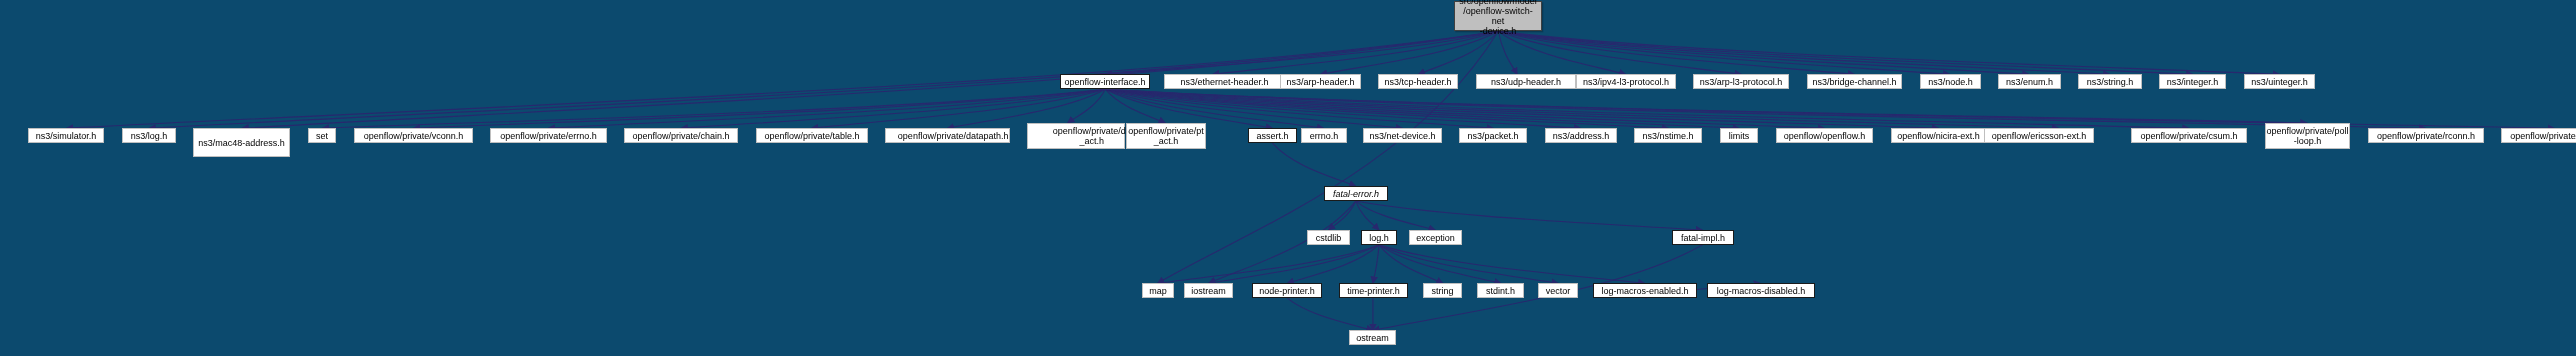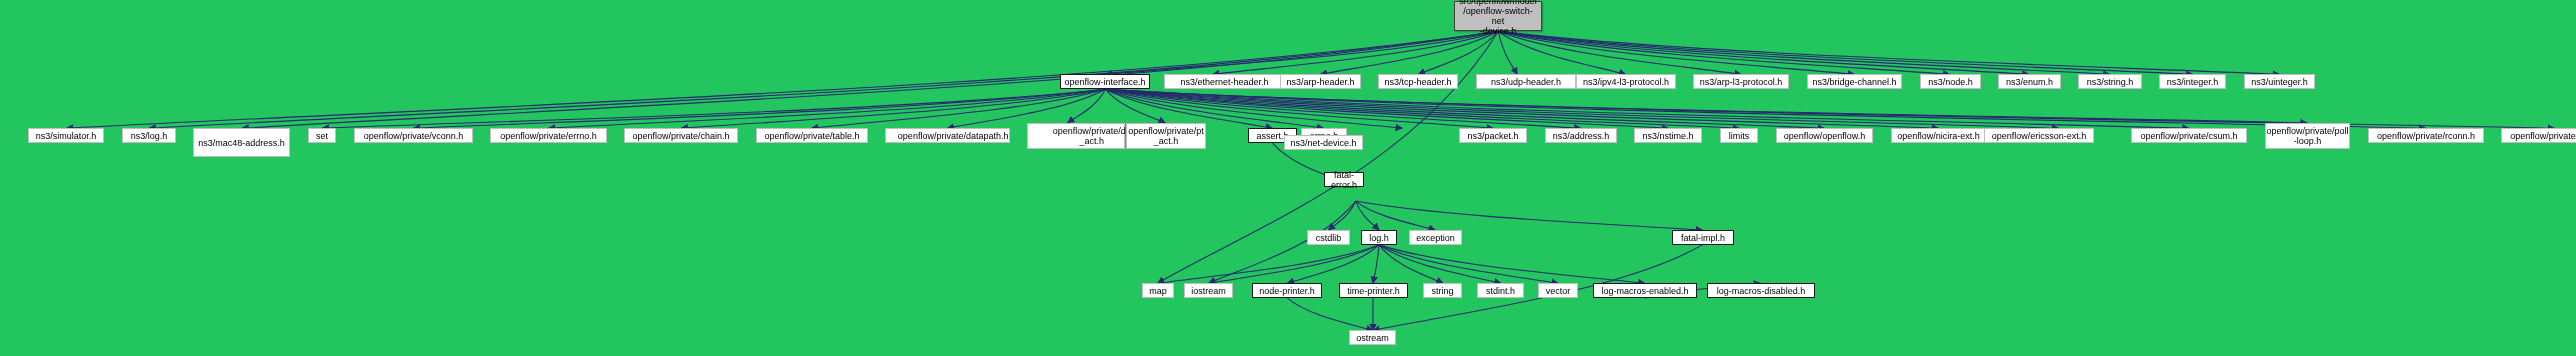--- a/index.html
+++ b/index.html
@@ -4,21 +4,21 @@
 <style>
   html, body {
     margin: 0;
     padding: 0;
     background: #ffffff;
   }
   #graph {
     position: relative;
     width: 2576px;
     height: 357px;
-    background: #22c55e;
+    background: #0c4a6e;
     font-family: "Liberation Sans", sans-serif;
     overflow: hidden;
   }
   #edges {
     position: absolute;
     left: 0;
     top: 0;
     width: 2576px;
     height: 357px;
     pointer-events: none;
@@ -143,34 +143,34 @@
       <div class="node" style="left: 490px; top: 128px; width: 117px; height: 15px;">openflow/private/errno.h</div>
       <div class="node" style="left: 624px; top: 128px; width: 114px; height: 15px;">openflow/private/chain.h</div>
       <div class="node" style="left: 756px; top: 128px; width: 112px; height: 15px;">openflow/private/table.h</div>
       <div class="node" style="left: 885px; top: 128px; width: 125px; height: 15px; padding-left: 14px;">openflow/private/datapath.h</div>
       <div class="node" style="left: 1027px; top: 123px; width: 98px; height: 25.6px; padding-left: 34px;">openflow/private/dp
 _act.h</div>
       <div class="node" style="left: 1126px; top: 123px; width: 80px; height: 25.6px;">openflow/private/pt
 _act.h</div>
       <div class="node strong" style="left: 1248px; top: 128px; width: 49px; height: 15px;">assert.h</div>
       <div class="node" style="left: 1301px; top: 128px; width: 46px; height: 15px;">errno.h</div>
-      <div class="node" style="left: 1284px; top: 128px; width: 79px; height: 15px; margin-top: 7px;">ns3/net-device.h</div>
+      <div class="node" style="left: 1363px; top: 128px; width: 79px; height: 15px;">ns3/net-device.h</div>
       <div class="node" style="left: 1459px; top: 128px; width: 68px; height: 15px;">ns3/packet.h</div>
       <div class="node" style="left: 1545px; top: 128px; width: 72px; height: 15px;">ns3/address.h</div>
       <div class="node" style="left: 1634px; top: 128px; width: 68px; height: 15px;">ns3/nstime.h</div>
       <div class="node" style="left: 1720px; top: 128px; width: 38px; height: 15px;">limits</div>
       <div class="node" style="left: 1776px; top: 128px; width: 97px; height: 15px;">openflow/openflow.h</div>
       <div class="node" style="left: 1891px; top: 128px; width: 95px; height: 15px;">openflow/nicira-ext.h</div>
       <div class="node" style="left: 1984px; top: 128px; width: 110px; height: 15px;">openflow/ericsson-ext.h</div>
       <div class="node" style="left: 2131px; top: 128px; width: 116px; height: 15px;">openflow/private/csum.h</div>
       <div class="node" style="left: 2265px; top: 123px; width: 85px; height: 25.6px;">openflow/private/poll
 -loop.h</div>
       <div class="node" style="left: 2368px; top: 128px; width: 116px; height: 15px;">openflow/private/rconn.h</div>
       <div class="node" style="left: 2501px; top: 128px; width: 106px; height: 15px;">openflow/private/stp.h</div>
-      <div class="node strong" style="left: 1324px; top: 172px; width: 40px; height: 15px;">fatal-error.h</div>
+      <div class="node strong" style="left: 1324px; top: 186px; width: 64px; height: 15px; font-style: italic;">fatal-error.h</div>
       <div class="node strong" style="left: 1672px; top: 230px; width: 62px; height: 15px;">fatal-impl.h</div>
       <div class="node" style="left: 1307px; top: 230px; width: 43px; height: 15px;">cstdlib</div>
       <div class="node strong" style="left: 1361px; top: 230px; width: 36px; height: 15px;">log.h</div>
       <div class="node" style="left: 1409px; top: 230px; width: 53px; height: 15px;">exception</div>
       <div class="node" style="left: 1142px; top: 283px; width: 32px; height: 15px;">map</div>
       <div class="node" style="left: 1184px; top: 283px; width: 49px; height: 15px;">iostream</div>
       <div class="node strong" style="left: 1252px; top: 283px; width: 70px; height: 15px;">node-printer.h</div>
       <div class="node strong" style="left: 1339px; top: 283px; width: 69px; height: 15px;">time-printer.h</div>
       <div class="node" style="left: 1423px; top: 283px; width: 39px; height: 15px;">string</div>
       <div class="node" style="left: 1477px; top: 283px; width: 47px; height: 15px;">stdint.h</div>

